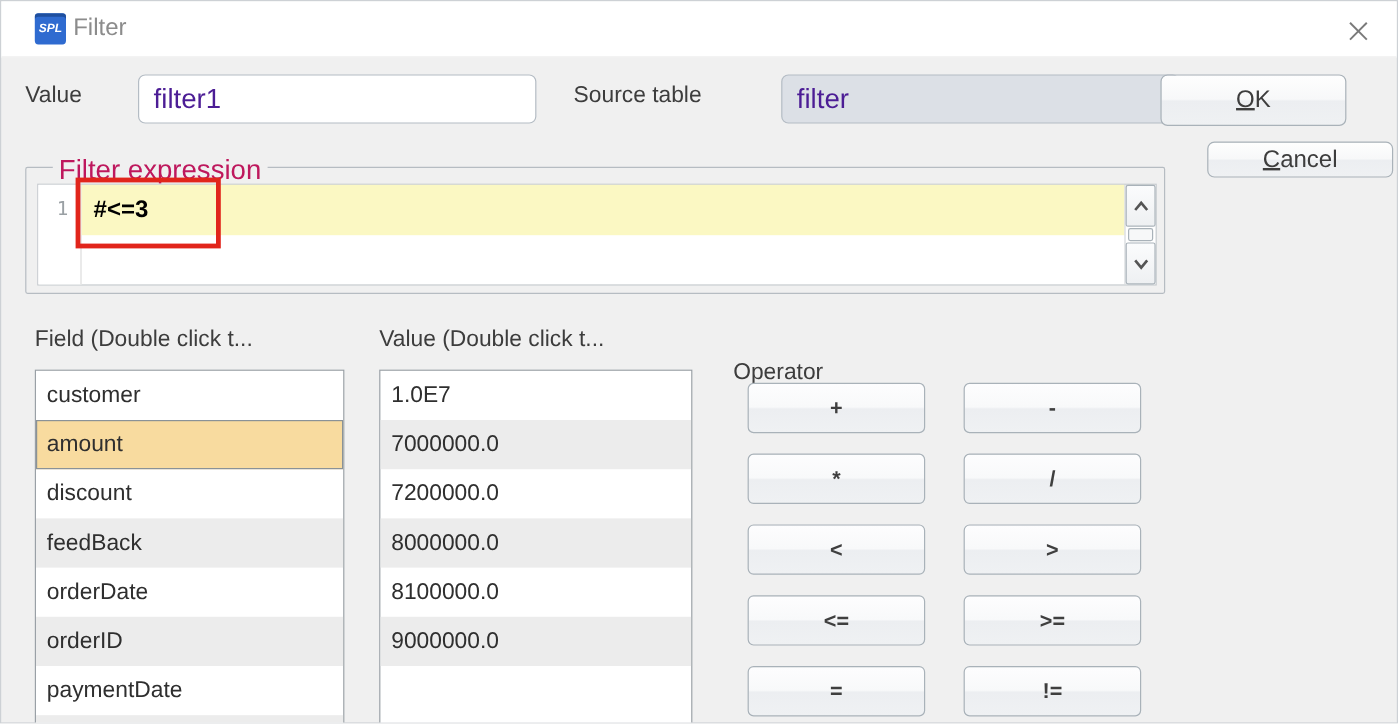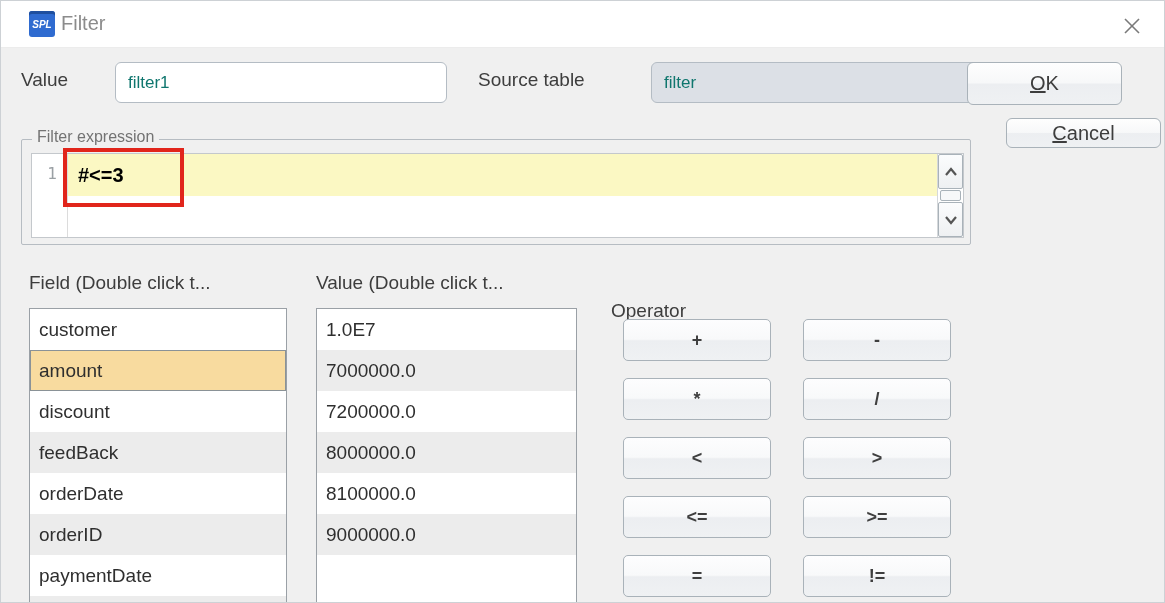--- a/index.html
+++ b/index.html
@@ -42,21 +42,21 @@
 
   
   .lbl { position: absolute; font-size: 19px; color: #3d3d3d; }
   .name-label   { left: 20px;  top: 68px; }
   .source-label { left: 477px; top: 68px; }
 
   .text-input {
     position: absolute; height: 41px;
     border: 1px solid #b4bcc4; border-radius: 6px;
     font-family: "Liberation Sans", sans-serif;
-    font-size: 17px; color: #0f766e;
+    font-size: 23px; color: #4c1d95;
     padding: 0 12px; outline: none;
   }
   .name-input   { left: 114px; top: 61px; width: 332px; background: #ffffff; }
   .source-input { left: 650px; top: 61px; width: 332px; background: #dce0e6; }
 
   .push-btn {
     position: absolute;
     border: 1px solid #a9b2b9; border-radius: 6px;
     background: linear-gradient(180deg, #fefefe 0%, #f7f8f9 48%, #eceef1 52%, #eff1f3 100%);
     font-family: "Liberation Sans", sans-serif;
@@ -67,23 +67,23 @@
   .ok-btn     { left: 966px; top: 61px;  width: 155px; height: 43px; }
   .cancel-btn { left: 1005px; top: 117px; width: 155px; height: 30px; }
   .mn { text-decoration: underline; }
 
   
   .groupbox {
     position: absolute; left: 20px; top: 138px; width: 950px; height: 106px;
     border: 1px solid #b6bcc2; border-radius: 2px;
   }
   .groupbox-label {
-    position: absolute; left: 10px; top: -12px;
+    position: absolute; left: 22px; top: -12px;
     background: #f0f0f0; padding: 0 5px;
-    font-size: 16px; color: #737373;
+    font-size: 23px; color: #be185d;
   }
   .editor {
     position: absolute; left: 9px; top: 13px; width: 933px; height: 85px;
     background: #ffffff; border: 1px solid #c4c8cc;
     display: flex;
   }
   .gutter {
     width: 36px; height: 100%;
     background: #ffffff; border-right: 1px solid #dcdcdc;
     display: flex; justify-content: flex-end;

